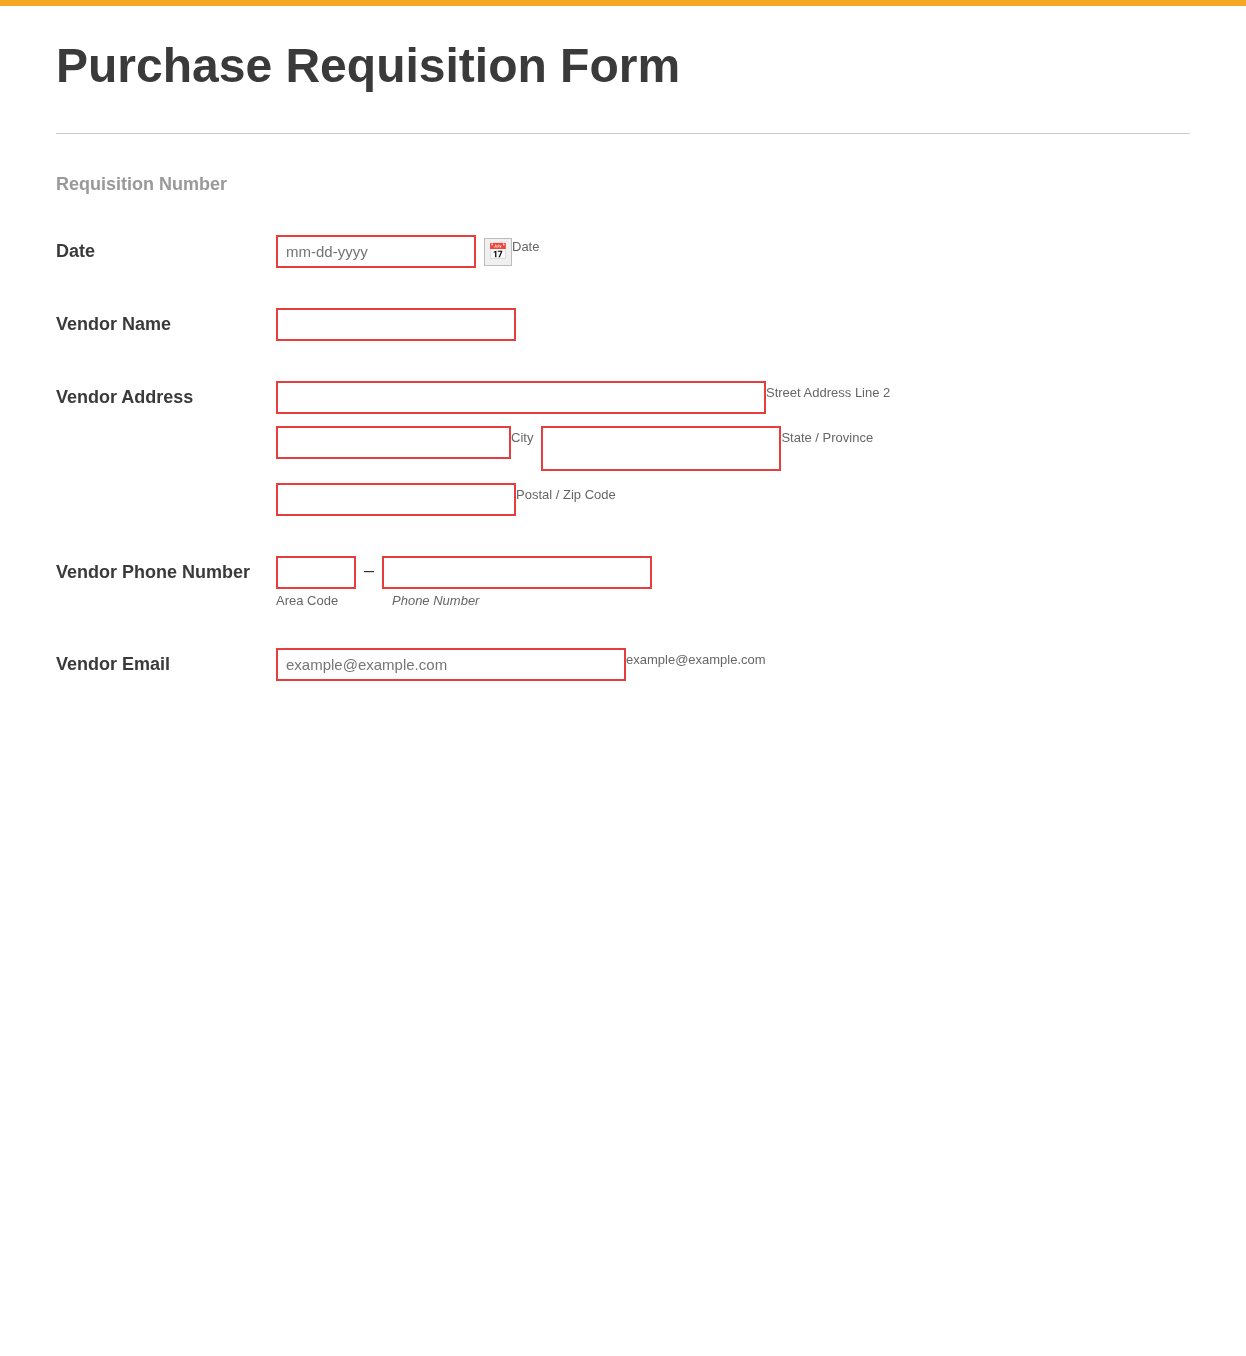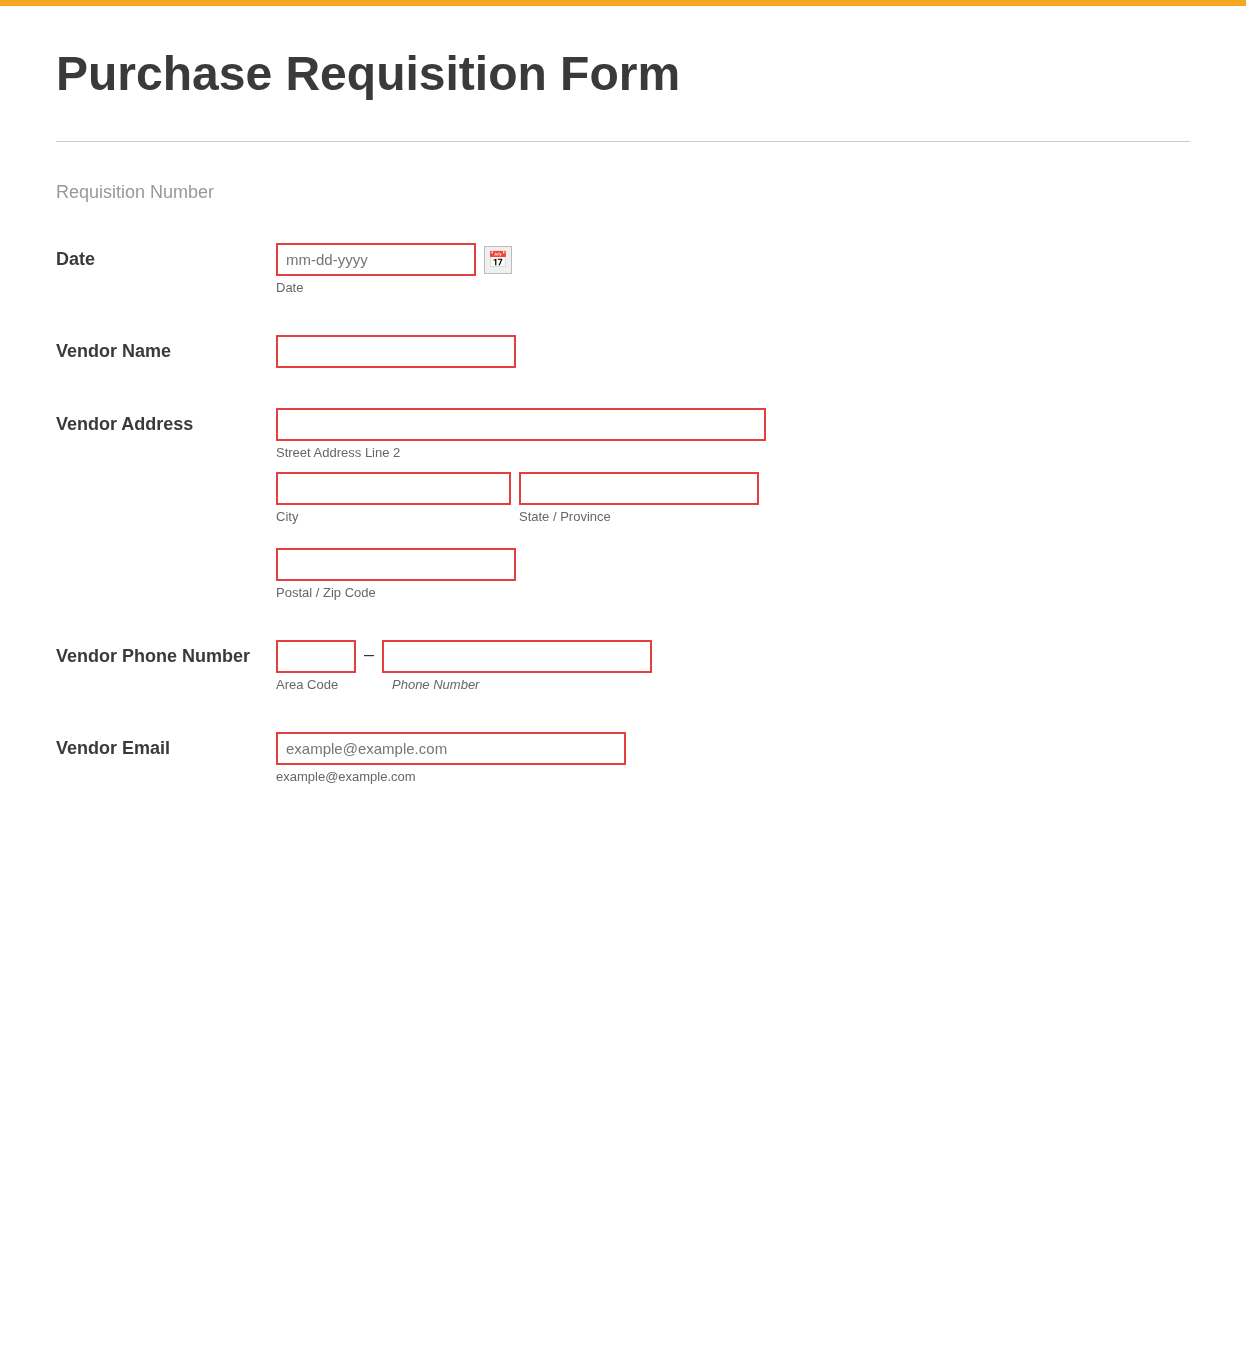--- a/index.html
+++ b/index.html
@@ -16,21 +16,21 @@
       min-height: 1356px;
     }
 
     .top-bar {
       height: 6px;
       background: #f5a623;
       width: 100%;
     }
 
     .page-container {
-      padding: 30px 56px 60px 56px;
+      padding: 22px 56px 60px 56px;
     }
 
     .page-title {
       font-size: 48px;
       font-weight: 700;
       color: #3a3a3a;
       margin-bottom: 40px;
       margin-top: 10px;
     }
 
@@ -58,21 +58,20 @@
 
     .form-fields {
       flex: 1;
       display: flex;
       flex-direction: column;
       gap: 0;
     }
 
     .field-group {
       display: flex;
-      flex-direction: column;
       margin-bottom: 12px;
     }
 
     .field-group:last-child {
       margin-bottom: 0;
     }
 
     .field-hint {
       font-size: 13px;
       color: #666;
@@ -192,21 +191,21 @@
       display: flex;
       flex-direction: row;
       align-items: center;
       gap: 12px;
       margin-bottom: 40px;
     }
 
     .reqnum-label {
       font-size: 18px;
       color: #999;
-      font-weight: 400;
+      font-weight: 700;
     }
 
     .phone-hints {
       display: flex;
       flex-direction: row;
       gap: 2px;
     }
 
     .area-hint {
       width: 80px;

